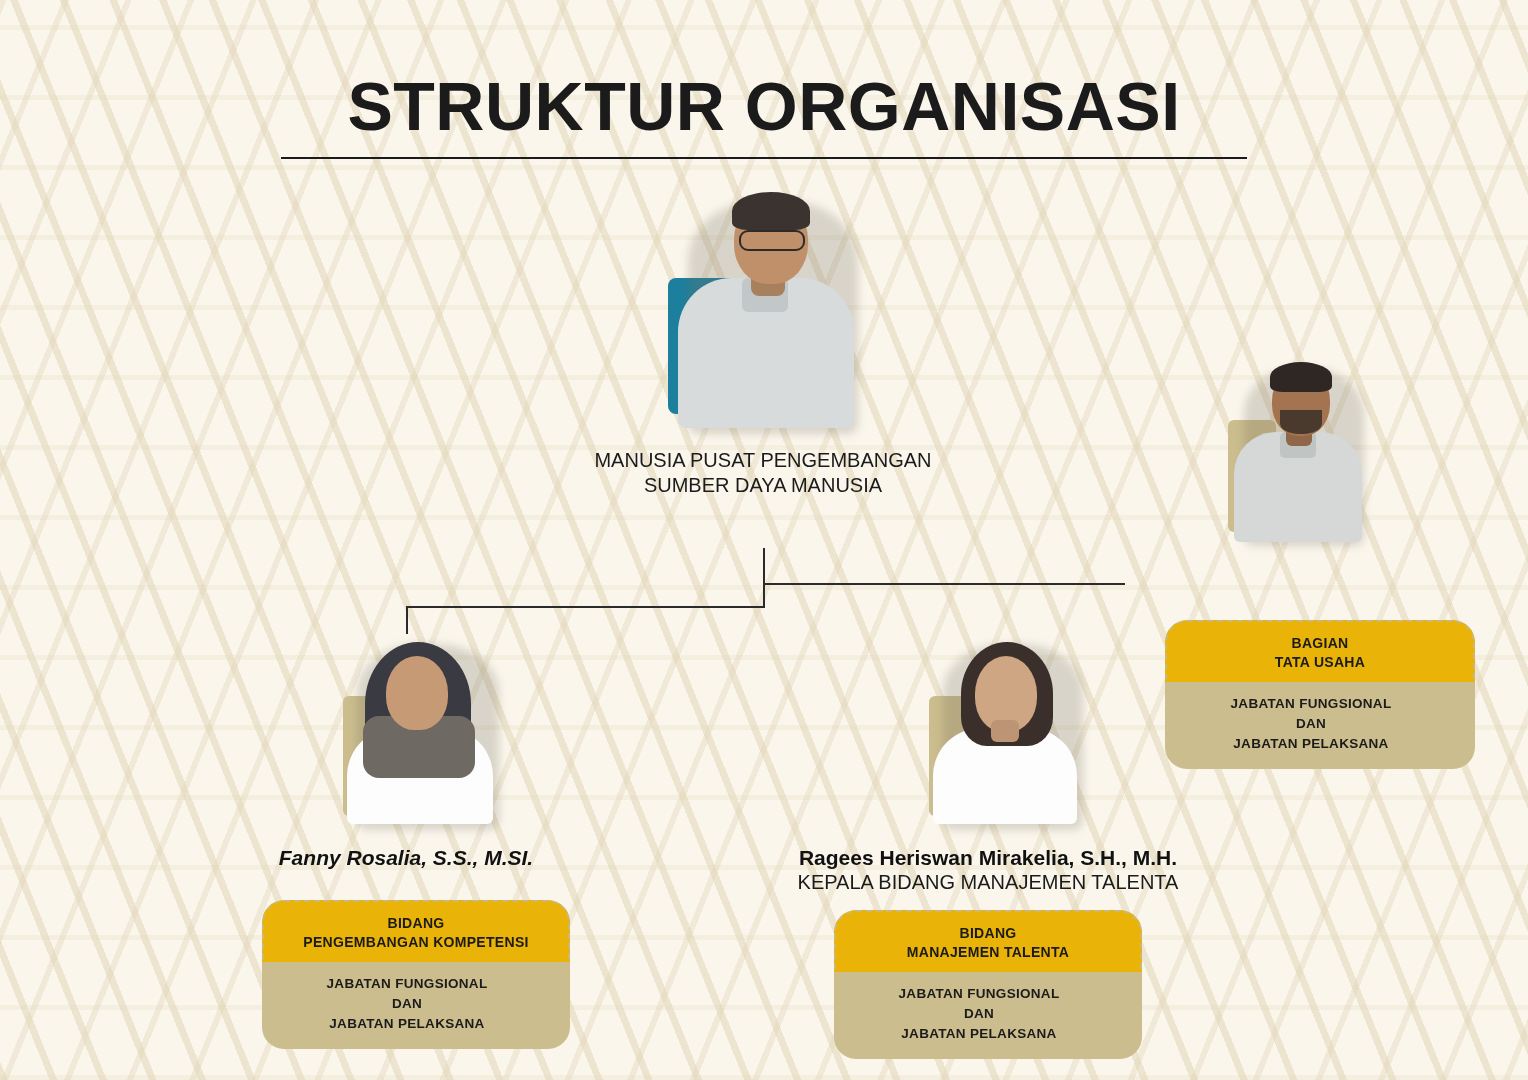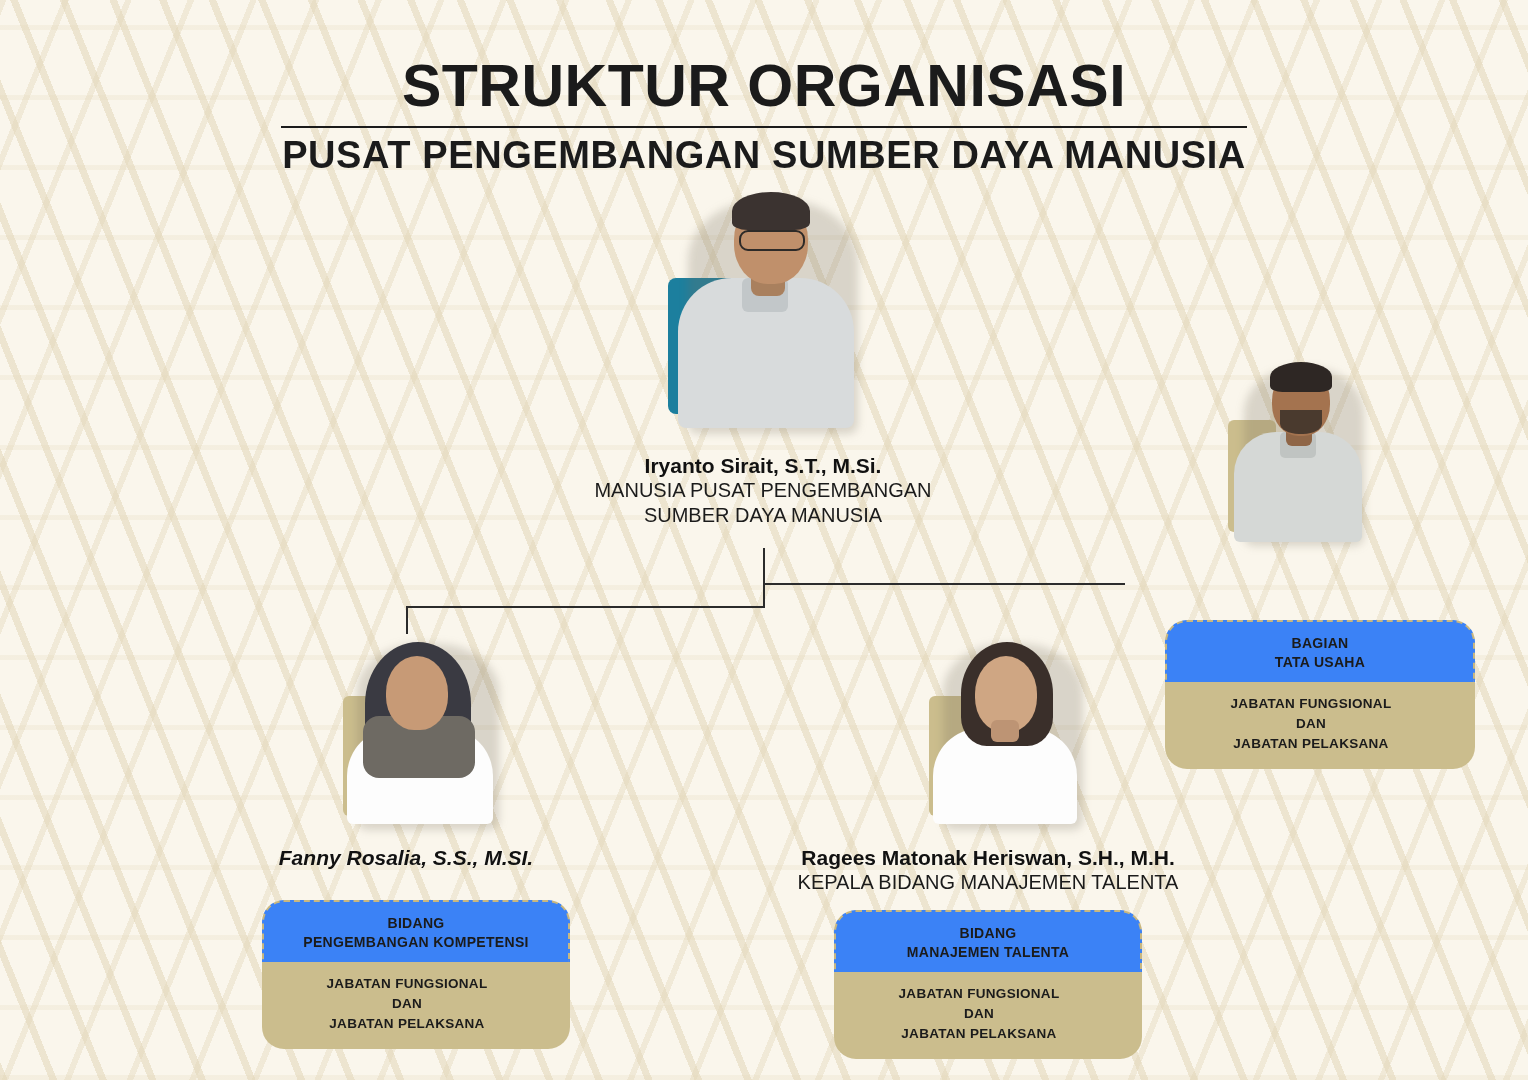--- a/index.html
+++ b/index.html
@@ -35,26 +35,26 @@
 
   
   #title-block {
     position: absolute;
     top: 56px;
     left: 0;
     width: 100%;
     text-align: center;
   }
   #main-title {
-    font-size: 59px;
+    font-size: 68px;
     font-weight: bold;
     letter-spacing: 0.5px;
     color: #1b1b1b;
     line-height: 1.05;
-    margin: 0;
+    margin: 15px;
     text-align: center;
   }
   #title-rule {
     width: 966px;
     height: 2px;
     background: #1b1b1b;
     margin: 8px auto 6px auto;
   }
   #sub-title {
     font-size: 38px;
@@ -100,21 +100,21 @@
     line-height: 1.25;
     white-space: pre-line;
   }
 
   
   .unit-box {
     position: absolute;
     width: 308px;
   }
   .unit-top {
-    background: #3b82f6;
+    background: #eab308;
     border: 2px dashed #c9b77f;
     border-bottom: none;
     border-radius: 22px 22px 0 0;
     padding: 12px 10px 10px 10px;
     font-size: 14px;
     font-weight: bold;
     color: #1b1b1b;
     line-height: 1.35;
     text-align: center;
     white-space: pre-line;
@@ -135,21 +135,20 @@
   .unit-box.wide { width: 310px; }
 </style>
 </head>
 <body>
 
 <div id="bg-pattern"></div>
 
 <div id="title-block">
   <h1 id="main-title">STRUKTUR ORGANISASI</h1>
   <div id="title-rule"></div>
-  <h2 id="sub-title">PUSAT PENGEMBANGAN SUMBER DAYA MANUSIA</h2>
 </div>
 
 <div class="conn" style="left:763px; top:548px; width:2px; height:36px;"></div>
 
 <div class="conn" style="left:763px; top:583px; width:362px; height:2px;"></div>
 
 <div class="conn" style="left:406px; top:606px; width:359px; height:2px;"></div>
 
 <div class="conn" style="left:763px; top:583px; width:2px; height:25px;"></div>
 
@@ -167,21 +166,20 @@
     <div class="silhouette" style="left:104px; top:92px; width:46px; height:34px; background:#c2c7c9; border-radius:6px;"></div>
 
     <div class="silhouette" style="left:113px; top:76px; width:34px; height:34px; background:#a9805e; border-radius:8px;"></div>
 
     <div class="silhouette" style="left:96px; top:10px; width:74px; height:88px; background:#c0906b; border-radius:50% 50% 45% 45%;"></div>
 
     <div class="silhouette" style="left:94px; top:6px; width:78px; height:38px; background:#3b3330; border-radius:50% 50% 20% 20%;"></div>
 
     <div class="silhouette" style="left:101px; top:44px; width:62px; height:17px; background:transparent; border:2px solid #2d2a28; border-radius:9px;"></div>
   </div>
-  <div class="person-name">Iryanto Sirait, S.T., M.Si.</div>
   <div class="person-role">MANUSIA PUSAT PENGEMBANGAN
 SUMBER DAYA MANUSIA</div>
 </div>
 
 <div class="person" style="left:1073px; top:358px; width:420px;">
   <div class="photo-wrap" style="width:190px; height:200px;">
     <div class="photo-block" style="left:40px; top:62px; width:48px; height:112px; background:#cbbd8d; border-radius:6px;"></div>
     <div class="silhouette" style="left:56px; top:10px; width:120px; height:178px; background:rgba(120,110,95,0.25); border-radius:44% 44% 10px 10px / 26% 26% 10px 10px; filter:blur(4px);"></div>
     <div class="silhouette" style="left:46px; top:74px; width:128px; height:110px; background:#d5d8d6; border-radius:42px 42px 6px 6px;"></div>
     <div class="silhouette" style="left:92px; top:74px; width:36px; height:26px; background:#c0c4c2; border-radius:5px;"></div>
@@ -222,21 +220,21 @@
 
 <div class="person" style="left:745px; top:632px; width:486px;">
   <div class="photo-wrap" style="width:230px; height:208px;">
     <div class="photo-block" style="left:56px; top:64px; width:50px; height:120px; background:#cbbd8d; border-radius:6px;"></div>
     <div class="silhouette" style="left:70px; top:12px; width:140px; height:186px; background:rgba(120,110,95,0.25); border-radius:44% 44% 10px 10px / 26% 26% 10px 10px; filter:blur(4px);"></div>
     <div class="silhouette" style="left:60px; top:96px; width:144px; height:96px; background:#fdfdfd; border-radius:48px 48px 6px 6px;"></div>
     <div class="silhouette" style="left:88px; top:10px; width:92px; height:104px; background:#3a2f2a; border-radius:50% 50% 28% 28%;"></div>
     <div class="silhouette" style="left:102px; top:24px; width:62px; height:76px; background:#cfa683; border-radius:50% 50% 45% 45%;"></div>
     <div class="silhouette" style="left:118px; top:88px; width:28px; height:22px; background:#bd9474; border-radius:6px;"></div>
   </div>
-  <div class="person-name">Ragees Matonak Heriswan, S.H., M.H.</div>
+  <div class="person-name">Ragees Heriswan Mirakelia, S.H., M.H.</div>
   <div class="person-role">KEPALA BIDANG MANAJEMEN TALENTA</div>
 </div>
 
 <div class="unit-box" style="left:834px; top:910px;">
   <div class="unit-top">BIDANG
 MANAJEMEN TALENTA</div>
   <div class="unit-bottom">JABATAN FUNGSIONAL
 DAN
 JABATAN PELAKSANA</div>
 </div>

